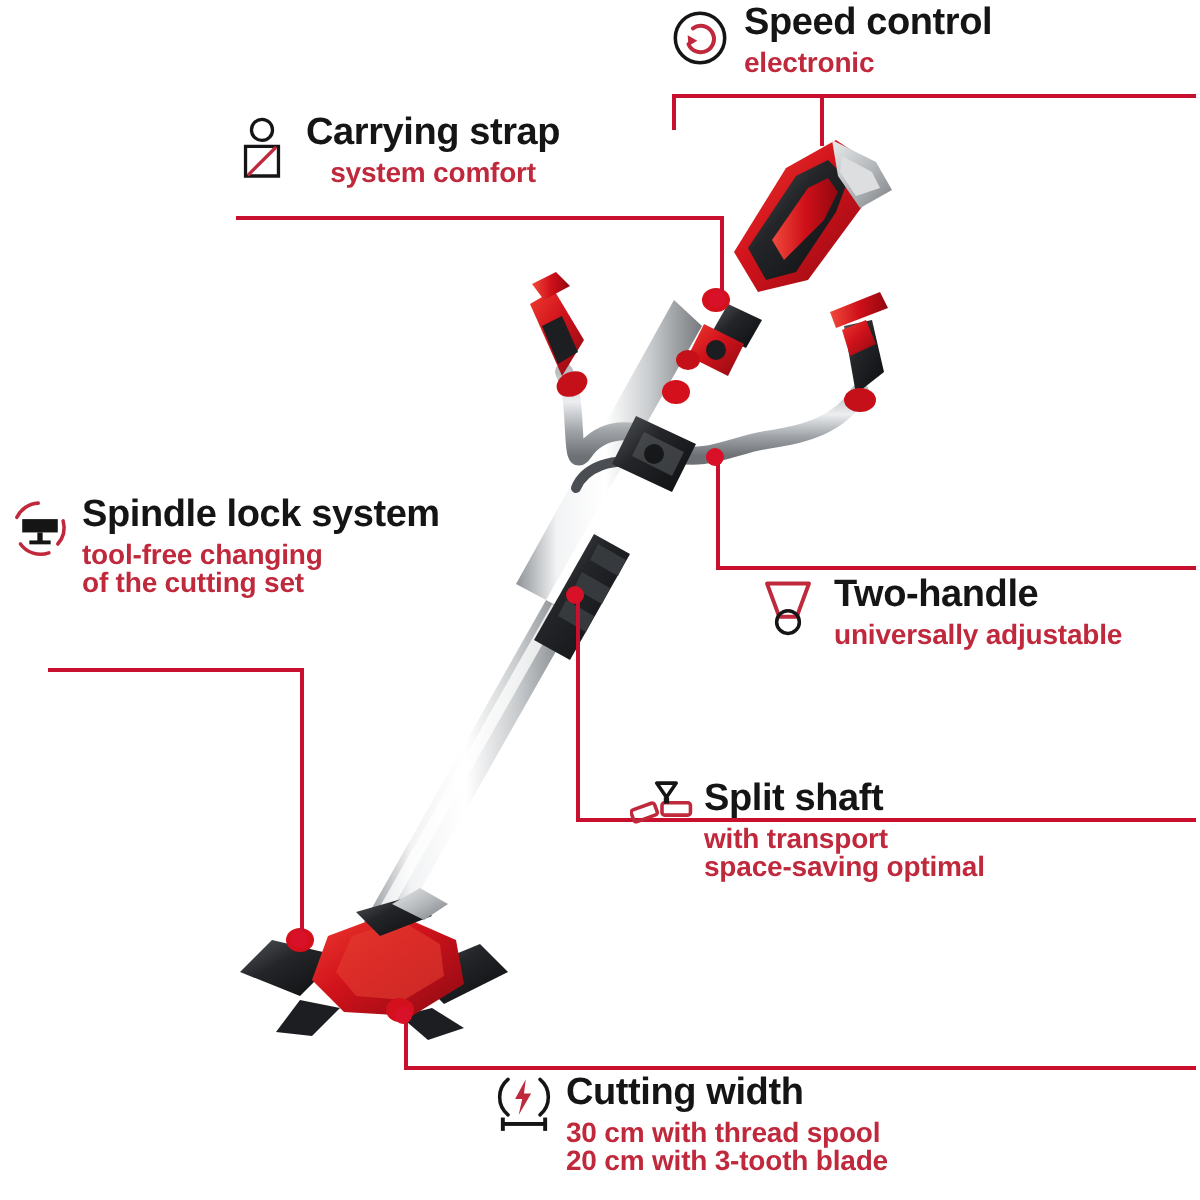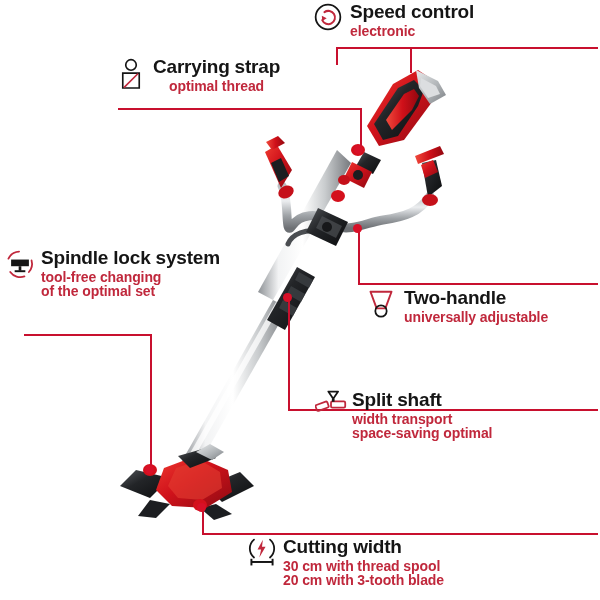--- a/index.html
+++ b/index.html
@@ -178,21 +178,21 @@
   <div class="dot" style="left:353px;top:224px;"></div>
 
   <div class="ln lnh" style="left:288px;top:409px;width:310px;"></div>
   <div class="ln lnv" style="left:288px;top:297px;height:112px;"></div>
   <div class="dot" style="left:283px;top:293px;"></div>
 
   <div class="ln lnh" style="left:202px;top:533px;width:396px;"></div>
   <div class="ln lnv" style="left:202px;top:508px;height:25px;"></div>
   <div class="dot" style="left:197px;top:503px;"></div>
 
-  <div class="callout" style="left:313px;top:2px;">
+  <div class="callout" style="left:335px;top:2px;align-items:flex-end;">
     <div class="ico">
       <svg viewBox="0 0 34 34" width="30" height="30">
         <circle cx="17" cy="17" r="14" fill="none" stroke="#151515" stroke-width="2"></circle>
         <path d="M10.5,20.5 A7.5,7.5 0 1 0 13,11.5" fill="none" stroke="#c0283c" stroke-width="2.3" stroke-linecap="round"></path>
         <path d="M10.5,21.5 L10,15.5 L15.5,18.5 Z" fill="#c0283c"></path>
       </svg>
     </div>
     <div class="txt">
       <div class="title">Speed control</div>
       <div class="sub first">electronic</div>
@@ -202,43 +202,43 @@
   <div class="callout" style="left:116px;top:57px;text-align:center;">
     <div class="ico">
       <svg viewBox="0 0 34 40" width="28" height="34">
         <circle cx="17" cy="9" r="6.4" fill="none" stroke="#151515" stroke-width="2"></circle>
         <path d="M7,37 L7,19 L27,19 L27,37 Z" fill="none" stroke="#151515" stroke-width="2"></path>
         <path d="M9,36 L25,20" stroke="#c0283c" stroke-width="2" stroke-linecap="round"></path>
       </svg>
     </div>
     <div class="txt">
       <div class="title">Carrying strap</div>
-      <div class="sub first">optimal thread</div>
+      <div class="sub first">system comfort</div>
     </div>
   </div>
 
   <div class="callout" style="left:4px;top:248px;">
     <div class="ico">
       <svg viewBox="0 0 36 36" width="32" height="32">
         <path d="M5,12 A14,14 0 0 1 17,4" fill="none" stroke="#c0283c" stroke-width="2" stroke-linecap="round"></path>
         <path d="M31,14 A14,14 0 0 1 28,27" fill="none" stroke="#c0283c" stroke-width="2" stroke-linecap="round"></path>
         <path d="M23,32 A14,14 0 0 1 7,27" fill="none" stroke="#c0283c" stroke-width="2" stroke-linecap="round"></path>
         <rect x="8" y="13" width="20" height="7.5" fill="#151515"></rect>
         <rect x="16.5" y="20.5" width="3" height="5" fill="#151515"></rect>
         <rect x="12" y="25" width="12" height="2.2" fill="#151515"></rect>
       </svg>
     </div>
     <div class="txt">
       <div class="title">Spindle lock system</div>
       <div class="sub first">tool-free changing</div>
-      <div class="sub">of the optimal set</div>
-    </div>
-  </div>
-
-  <div class="callout" style="left:367px;top:288px;">
+      <div class="sub">of the cutting set</div>
+    </div>
+  </div>
+
+  <div class="callout" style="left:380px;top:288px;">
     <div class="ico">
       <svg viewBox="0 0 32 36" width="28" height="32">
         <path d="M4,4 L28,4 L21,23 L11,23 Z" fill="none" stroke="#c0283c" stroke-width="2.2" stroke-linejoin="round"></path>
         <circle cx="16" cy="26" r="6.5" fill="none" stroke="#151515" stroke-width="2"></circle>
       </svg>
     </div>
     <div class="txt">
       <div class="title">Two-handle</div>
       <div class="sub first">universally adjustable</div>
     </div>
@@ -248,21 +248,21 @@
     <div class="ico">
       <svg viewBox="0 0 36 30" width="32" height="28">
         <rect x="1" y="14" width="14" height="7" rx="1.5" fill="none" stroke="#c0283c" stroke-width="2" transform="rotate(-20 8 17.5)"></rect>
         <rect x="18" y="12" width="16" height="7" rx="1.5" fill="none" stroke="#c0283c" stroke-width="2"></rect>
         <path d="M15,1 L26,1 L20.5,9 Z" fill="none" stroke="#151515" stroke-width="2" stroke-linejoin="round"></path>
         <rect x="19" y="9" width="3" height="3.5" fill="#151515"></rect>
       </svg>
     </div>
     <div class="txt">
       <div class="title">Split shaft</div>
-      <div class="sub first">width transport</div>
+      <div class="sub first">with transport</div>
       <div class="sub">space-saving optimal</div>
     </div>
   </div>
 
   <div class="callout" style="left:246px;top:537px;">
     <div class="ico">
       <svg viewBox="0 0 36 36" width="32" height="32">
         <path d="M9,3 A13,13 0 0 0 9,23" fill="none" stroke="#151515" stroke-width="2" stroke-linecap="round"></path>
         <path d="M27,3 A13,13 0 0 1 27,23" fill="none" stroke="#151515" stroke-width="2" stroke-linecap="round"></path>
         <path d="M19,3 L13,14 L17,14 L15,23 L22,11 L18,11 Z" fill="#c0283c"></path>

